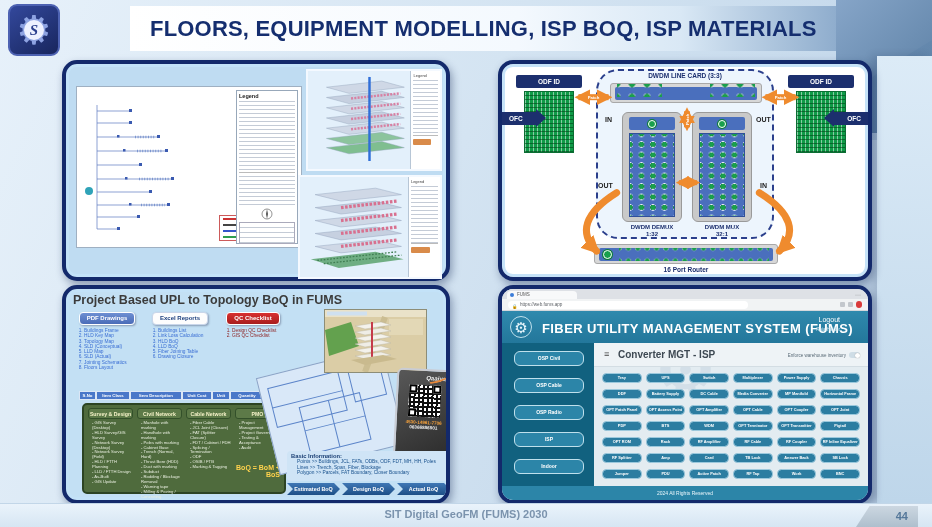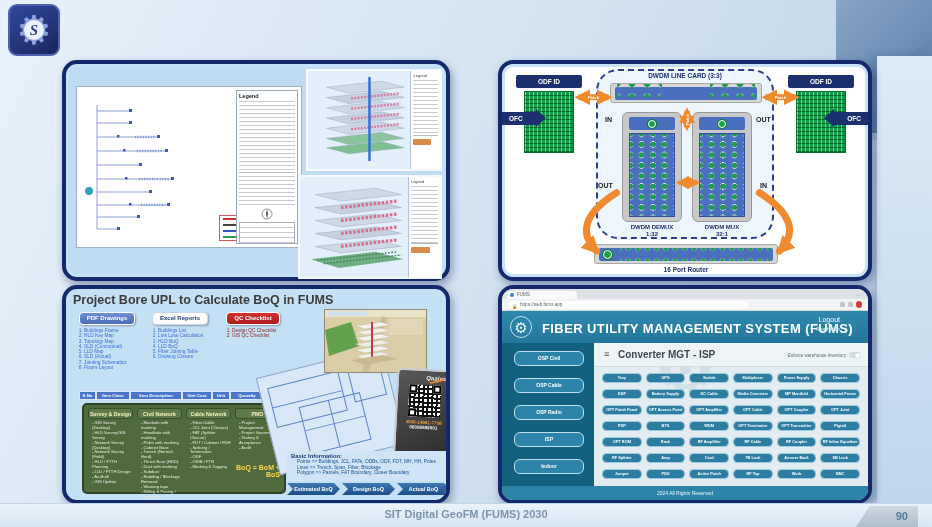--- a/index.html
+++ b/index.html
@@ -215,20 +215,23 @@
     font-size:11px;font-weight:bold;color:#55789a;text-align:right;line-height:21px;padding-right:10px;}
 </style>
 </head>
 <body>
 
 <div class="slide">
   <div class="bg-top-right"></div>
   <div class="bg-wedge"></div>
   <div class="bg-right-strip"></div>
 
+  <div class="titlebar">
+    <h1 class="title" style="margin:0">FLOORS, EQUIPMENT MODELLING, ISP BOQ, ISP MATERIALS</h1>
+  </div>
   <div class="logo">
     <span class="gear">⚙</span>
     <span class="s-badge">S</span>
   </div>
 
   <section class="panel p-tl">
     <div class="cad-sheet">
       <svg class="cad-tree" width="146" height="148" viewBox="0 0 146 148">
         <path d="M18,12 V136 M18,18 H52 M18,30 H52 M18,44 H80 M18,58 H88 M18,72 H62 M18,86 H94 M18,99 H72 M18,112 H90 M18,124 H60 M18,136 H40" stroke="#5b79c0" stroke-width="0.7" fill="none"></path>
         <g fill="#3a5ab0">
@@ -396,21 +399,21 @@
         <g font-size="4.2" font-weight="bold" fill="#fff" text-anchor="middle" font-family="Liberation Sans,sans-serif">
           <text x="91" y="34.6">Patch</text>
           <text x="277" y="34.6">Patch</text>
           <text x="184" y="56.6" transform="rotate(-90 184 55)">Patch</text>
         </g>
       </svg>
     </div>
   </section>
 
   <section class="panel p-bl">
-    <h2 class="upl-title" style="margin:0">Project Bore UPL to Calculate BoQ in FUMS</h2>
+    <h2 class="upl-title" style="margin:0">Project Based UPL to Topology BoQ in FUMS</h2>
 
     <button class="doc-btn btn-pdf">PDF Drawings</button>
     <button class="doc-btn btn-excel">Excel Reports</button>
     <button class="doc-btn btn-qc">QC Checklist</button>
 
     <ol class="doclist dl1">
 
     <li>Buildings Frame</li>
         <li>HLD Key Map</li>
         <li>Topology Map</li>
@@ -659,15 +662,15 @@
             <button class="mat">Work</button>
             <button class="mat">BNC</button>
           </div>
       </div>
     </div>
     <div class="fums-footer">2024 All Rights Reserved</div>
   </section>
 
   <div class="slide-footer">
     <div class="footer-text">SIT Digital GeoFM (FUMS) 2030</div>
-    <div class="page-tab">90</div>
+    <div class="page-tab">44</div>
   </div>
 </div>
 
 </body></html>

